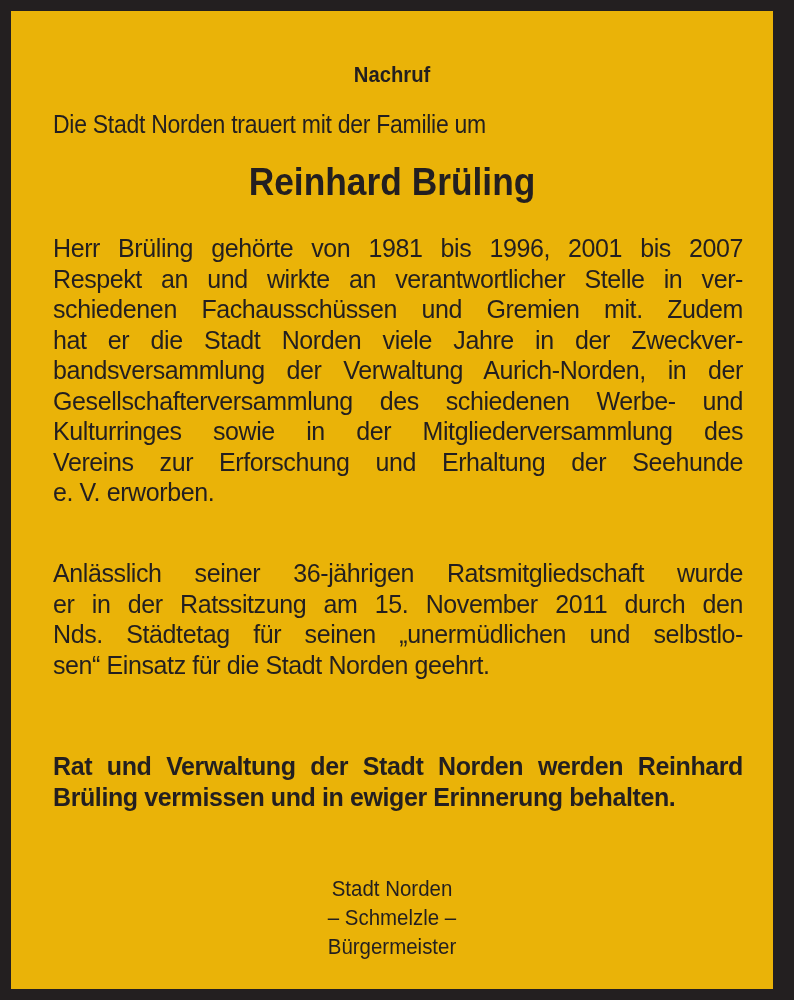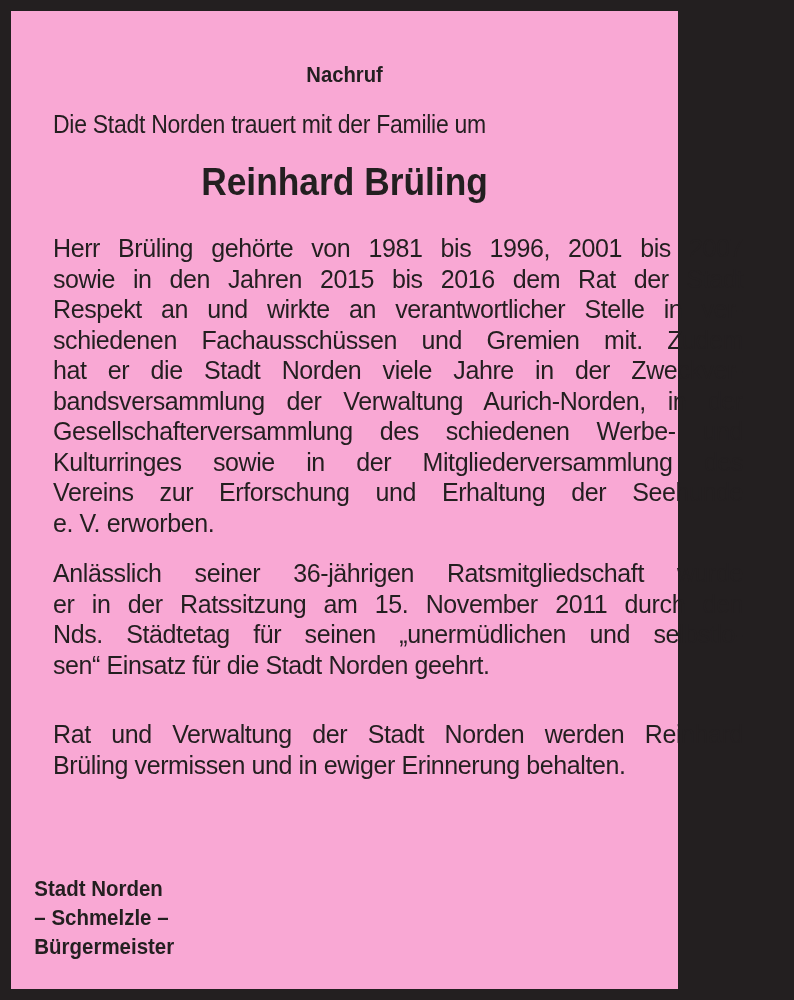--- a/index.html
+++ b/index.html
@@ -10,23 +10,23 @@
     body {
       width: 794px;
       height: 1000px;
       position: relative;
       overflow: hidden;
     }
     .frame {
       position: absolute;
       left: 11px;
       top: 11px;
-      width: 667px;
+      width: 762px;
       height: 978px;
-      background: #f9a8d4;
+      background: #eab308;
       color: #231f20;
       font-family: "Liberation Sans", "DejaVu Sans", sans-serif;
     }
     .heading {
       position: absolute;
       top: 51px;
       left: 0;
       width: 100%;
       text-align: center;
       font-weight: bold;
@@ -70,46 +70,46 @@
       text-align-last: justify;
       letter-spacing: -0.4px;
       height: 30.5px;
     }
     .line.last {
       text-align-last: left;
     }
     .p1 { top: 222px; }
     .p2 { top: 547px; }
     .p3 { top: 659px; }
-    .p4 { top: 708px; }
+    .p4 { top: 740px; font-weight: bold; }
     .signature {
       position: absolute;
       top: 863px;
       left: 0;
       width: 100%;
-      font-weight: bold;
+      text-align: center;
+      font-weight: normal;
       font-size: 22px;
       line-height: 29px;
     }
     .signature span {
       display: block;
       transform: scaleX(0.93);
     }
   </style>
 </head>
 <body>
 
 <div class="frame">
   <div class="heading">Nachruf</div>
   <div class="intro">Die Stadt Norden trauert mit der Familie um</div>
   <div class="name">Reinhard Brüling</div>
 
   <div class="body-text p1">
     <span class="line">Herr Brüling gehörte von 1981 bis 1996, 2001 bis 2007</span>
-    <span class="line">sowie in den Jahren 2015 bis 2016 dem Rat der Stadt</span>
     <span class="line">Respekt an und wirkte an verantwortlicher Stelle in ver-</span>
     <span class="line">schiedenen Fachausschüssen und Gremien mit. Zudem</span>
     <span class="line">hat er die Stadt Norden viele Jahre in der Zweckver-</span>
     <span class="line">bandsversammlung der Verwaltung Aurich-Norden, in der</span>
     <span class="line">Gesellschafterversammlung des schiedenen Werbe- und</span>
     <span class="line">Kulturringes sowie in der Mitgliederversammlung des</span>
     <span class="line">Vereins zur Erforschung und Erhaltung der Seehunde</span>
     <span class="line last">e. V. erworben.</span>
   </div>
 

